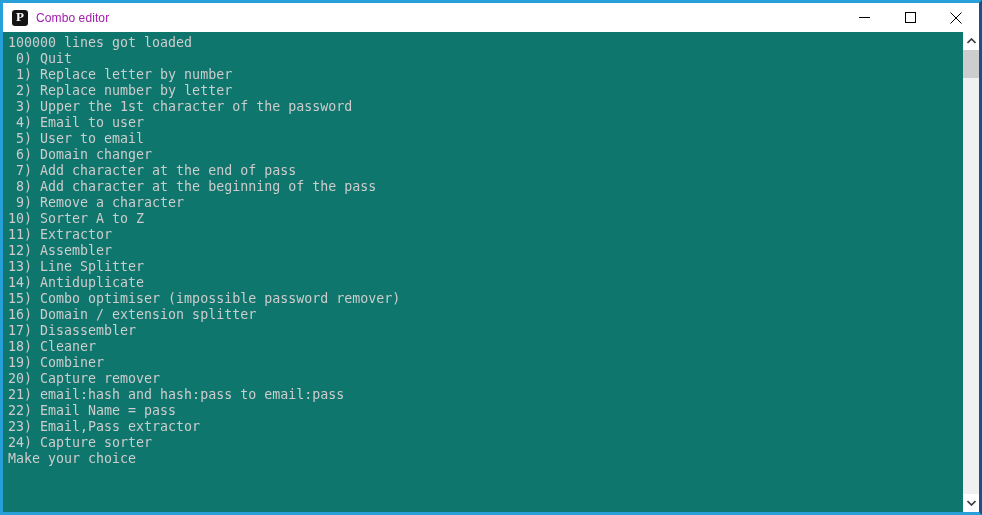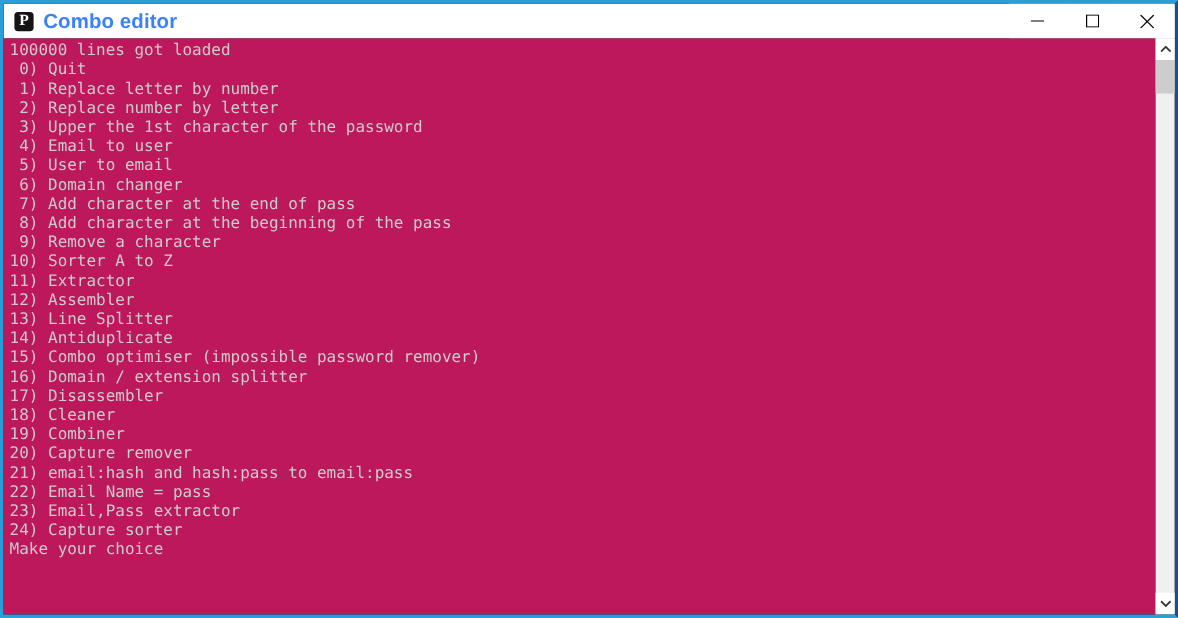--- a/index.html
+++ b/index.html
@@ -58,25 +58,24 @@
     height: 16px;
     color: #ffffff;
     font-family: "Liberation Serif", serif;
     font-weight: bold;
     font-size: 13px;
     line-height: 16px;
     text-align: center;
   }
   #title-text {
     font-family: "Liberation Sans", sans-serif;
-    font-size: 17px;
-    color: #3b82f6;
+    font-size: 12px;
+    color: #a21caf;
     letter-spacing: 0.1px;
     white-space: nowrap;
-    font-weight: bold;
   }
   #window-controls {
     margin-left: auto;
     display: flex;
     height: 29px;
   }
   .win-btn {
     width: 46px;
     height: 29px;
     display: flex;
@@ -86,21 +85,21 @@
   }
   .win-btn svg { display: block; }
 
   
   #console-area {
     position: absolute;
     left: 0;
     top: 29px;
     right: 16px;
     bottom: 0;
-    background: #be185d;
+    background: #0f766e;
     overflow: hidden;
   }
   #console-text {
     margin: 0;
     padding: 3px 0 0 5px;
     font-family: "DejaVu Sans Mono", "Liberation Mono", monospace;
     font-size: 13.3px;
     line-height: 16px;
     color: #cccccc;
     white-space: pre;

